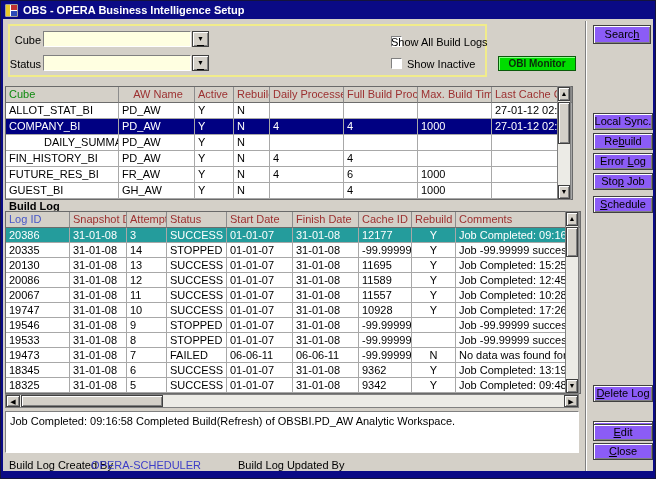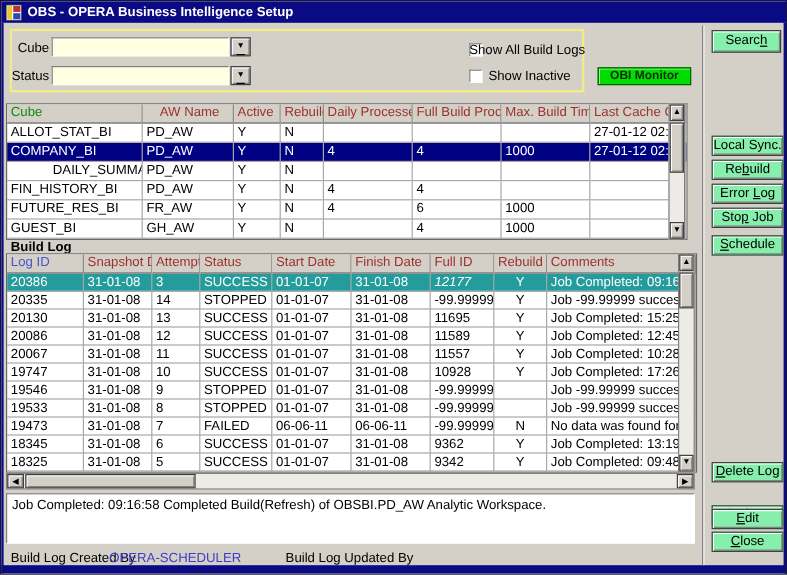--- a/index.html
+++ b/index.html
@@ -19,21 +19,21 @@
   .dropbtn{position:absolute;left:191px;width:17px;height:16px;background:#d4d0c8;
     border:1px solid #404040;box-shadow:inset 1px 1px 0 #fff, inset -1px -1px 0 #808080;
     font-size:7px;text-align:center;line-height:13px;cursor:default;box-sizing:border-box;}
   .dropbtn .glyph{display:inline-block;border-bottom:1px solid #000;padding-bottom:0px;}
   .cb{position:absolute;left:390px;width:11px;height:11px;background:#fff;
     border:1px solid;border-color:#808080 #fff #fff #808080;box-sizing:border-box;}
   .obi{position:absolute;left:497px;top:55px;width:78px;height:15px;background:#0d0;
     border:1px solid #0a5a0a;box-shadow:inset 1px 1px 0 #8f8;color:#0a2a0a;font-size:10px;font-weight:bold;
     text-align:center;line-height:14px;box-sizing:border-box;}
 
-  .btn{position:absolute;width:60px;height:17px;background:#86efac;border:1px solid #404040;
+  .btn{position:absolute;width:60px;height:17px;background:#8b5cf6;border:1px solid #404040;
     box-shadow:inset 1px 1px 0 #fff, inset -1px -1px 0 #808080;
     font-size:11px;color:#000;text-align:center;line-height:15px;box-sizing:border-box;cursor:default;white-space:nowrap;}
   .btn .key{text-decoration:underline;}
   .groove{position:absolute;left:584px;top:20px;height:450px;width:0;
     border-left:1px solid #808080;border-right:1px solid #fff;}
 
   .tbl{position:absolute;background:#fff;border:1px solid #6a6a6a;box-sizing:content-box;}
   .trow{display:flex;}
   .tcell{box-sizing:border-box;padding:1px 0 0 3px;border-right:1px solid #a8a8a8;border-bottom:1px solid #a8a8a8;
     overflow:hidden;white-space:nowrap;font-size:11px;line-height:13px;flex:none;}
@@ -196,34 +196,34 @@
 
   <div class="tbl" style="left:4px;top:210px;width:574px;">
     <div id="log-head" class="thead">
         <div class="trow">
           <div class="tcell" style="width: 64px;">Log ID</div>
           <div class="tcell" style="width: 57px;">Snapshot Date</div>
           <div class="tcell" style="width: 40px;">Attempt</div>
           <div class="tcell" style="width: 60px;">Status</div>
           <div class="tcell" style="width: 66px;">Start Date</div>
           <div class="tcell" style="width: 66px;">Finish Date</div>
-          <div class="tcell" style="width: 53px;">Full ID</div>
+          <div class="tcell" style="width: 53px;">Cache ID</div>
           <div class="tcell" style="width: 44px;">Rebuild</div>
           <div class="tcell" style="width: 124px;">Comments</div>
         </div>
       </div>
     <div id="log-rows">
         <div class="trow selected">
           <div class="tcell" style="width: 64px;">20386</div>
           <div class="tcell" style="width: 57px;">31-01-08</div>
           <div class="tcell" style="width: 40px;">3</div>
           <div class="tcell" style="width: 60px;">SUCCESS</div>
           <div class="tcell" style="width: 66px;">01-01-07</div>
           <div class="tcell" style="width: 66px;">31-01-08</div>
-          <div class="tcell" style="width: 53px; font-style: italic;">12177</div>
+          <div class="tcell" style="width: 53px;">12177</div>
           <div class="tcell" style="width: 44px;">Y</div>
           <div class="tcell" style="width: 124px;">Job Completed: 09:16:58 C</div>
         </div>
         <div class="trow">
           <div class="tcell" style="width: 64px;">20335</div>
           <div class="tcell" style="width: 57px;">31-01-08</div>
           <div class="tcell" style="width: 40px;">14</div>
           <div class="tcell" style="width: 60px;">STOPPED</div>
           <div class="tcell" style="width: 66px;">01-01-07</div>
           <div class="tcell" style="width: 66px;">31-01-08</div>

